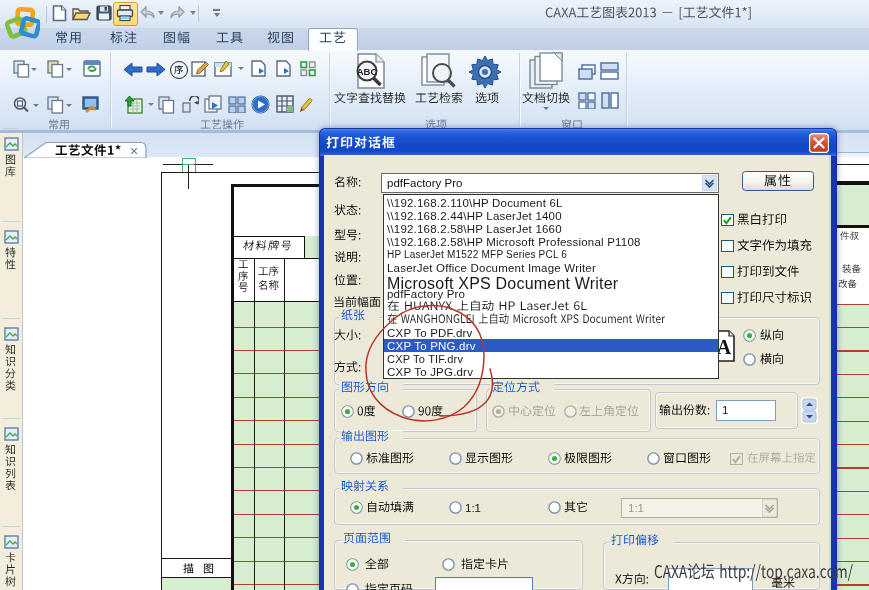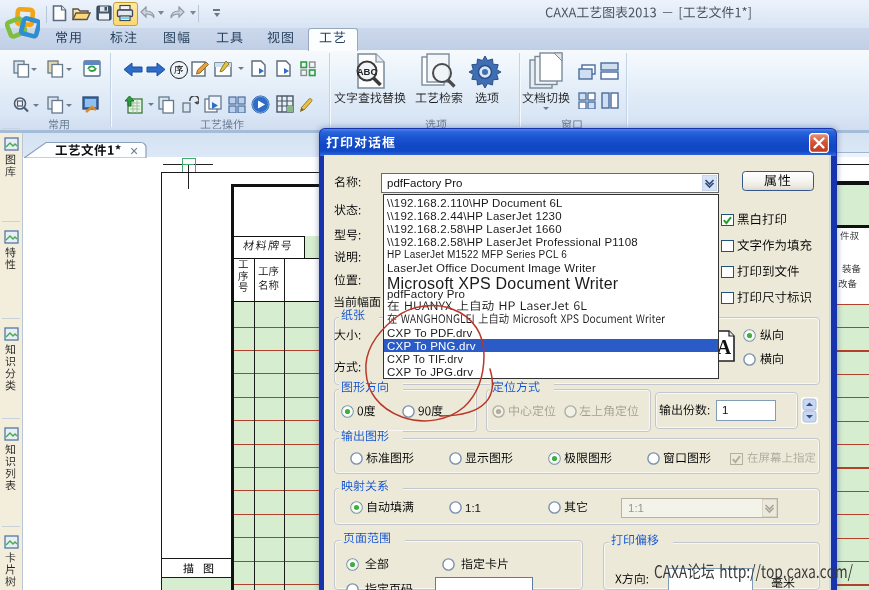--- a/index.html
+++ b/index.html
@@ -671,23 +671,23 @@
   </svg>
 <svg style="position:absolute;left:615px;top:572.5px;" width="35.0" height="14.4" viewBox="0 -10.3 35.0 14.4">
     <path d="M0.2 0.0H1.2L2.6 -2.4C2.8 -2.9 3.0 -3.3 3.3 -3.9H3.3C3.6 -3.3 3.9 -2.9 4.1 -2.4L5.5 0.0H6.6L4.0 -4.5L6.4 -8.8H5.4L4.1 -6.5C3.9 -6.1 3.7 -5.7 3.5 -5.2H3.4C3.1 -5.7 3.0 -6.1 2.7 -6.5L1.5 -8.8H0.4L2.8 -4.5Z M12.1 -9.8C12.4 -9.2 12.8 -8.5 12.9 -8.0L13.7 -8.3C13.6 -8.8 13.2 -9.6 12.9 -10.1ZM7.6 -8.0V-7.2H10.9C10.8 -4.4 10.5 -1.2 7.3 0.3C7.5 0.5 7.8 0.8 7.9 1.0C10.2 -0.2 11.1 -2.2 11.5 -4.4H15.9C15.7 -1.6 15.4 -0.4 15.1 -0.1C14.9 0.0 14.8 0.1 14.5 0.1C14.2 0.1 13.4 0.1 12.5 -0.0C12.6 0.2 12.8 0.5 12.8 0.8C13.6 0.8 14.4 0.8 14.8 0.8C15.2 0.8 15.5 0.7 15.8 0.4C16.2 -0.0 16.5 -1.3 16.7 -4.8C16.8 -4.9 16.8 -5.2 16.8 -5.2H11.6C11.7 -5.8 11.8 -6.5 11.8 -7.2H18.0V-8.0Z M24.1 -10.1C23.9 -9.5 23.6 -8.6 23.3 -8.0H20.0V0.9H20.8V-7.2H28.8V-0.2C28.8 0.0 28.8 0.1 28.5 0.1C28.2 0.1 27.4 0.1 26.5 0.1C26.7 0.3 26.8 0.7 26.8 0.9C27.9 0.9 28.7 0.9 29.1 0.8C29.5 0.7 29.6 0.4 29.6 -0.2V-8.0H24.2C24.5 -8.6 24.8 -9.3 25.0 -9.9ZM23.1 -4.8H26.4V-2.3H23.1ZM22.4 -5.5V-0.7H23.1V-1.6H27.1V-5.5Z M32.4 -4.7C32.8 -4.7 33.1 -5.0 33.1 -5.5C33.1 -6.0 32.8 -6.3 32.4 -6.3C32.0 -6.3 31.6 -6.0 31.6 -5.5C31.6 -5.0 32.0 -4.7 32.4 -4.7ZM32.4 0.2C32.8 0.2 33.1 -0.2 33.1 -0.6C33.1 -1.1 32.8 -1.4 32.4 -1.4C32.0 -1.4 31.6 -1.1 31.6 -0.6C31.6 -0.2 32.0 0.2 32.4 0.2Z" fill="#000"></path>
   </svg>
 <div class="abs" style="left:668px;top:568px;width:85px;height:22px;box-sizing:border-box;background:#fff;border:1px solid #7f9db9;border-bottom:none"></div>
 <svg style="position:absolute;left:771px;top:576.5px;" width="25.0" height="14.4" viewBox="0 -10.3 25.0 14.4">
     <path d="M0.9 -5.0V-3.1H1.6V-4.4H10.4V-3.1H11.2V-5.0ZM3.1 -7.2H8.9V-6.2H3.1ZM2.4 -7.8V-5.7H9.8V-7.8ZM5.2 -9.9C5.4 -9.7 5.6 -9.4 5.7 -9.1H0.7V-8.4H11.3V-9.1H6.6C6.5 -9.4 6.2 -9.8 5.9 -10.2ZM8.7 -4.3C7.3 -3.9 4.5 -3.7 2.3 -3.5C2.4 -3.4 2.5 -3.2 2.5 -3.0C3.4 -3.1 4.3 -3.1 5.2 -3.2V-2.5L1.6 -2.3L1.6 -1.7L5.2 -2.0V-1.3L1.0 -1.0L1.0 -0.4L5.2 -0.7V-0.3C5.2 0.6 5.6 0.8 7.0 0.8C7.3 0.8 9.8 0.8 10.1 0.8C11.1 0.8 11.4 0.5 11.5 -0.6C11.2 -0.6 11.0 -0.7 10.8 -0.9C10.7 0.0 10.6 0.2 10.0 0.2C9.5 0.2 7.4 0.2 7.0 0.2C6.2 0.2 6.0 0.1 6.0 -0.3V-0.7L10.8 -1.1L10.8 -1.6L6.0 -1.3V-2.0L10.1 -2.3L10.1 -2.8L6.0 -2.6V-3.3C7.2 -3.4 8.3 -3.6 9.1 -3.8Z M21.8 -9.5C21.4 -8.5 20.6 -7.2 20.0 -6.4L20.7 -6.1C21.3 -6.9 22.1 -8.1 22.7 -9.1ZM13.4 -9.0C14.1 -8.1 14.8 -6.9 15.1 -6.2L15.9 -6.5C15.6 -7.3 14.9 -8.5 14.2 -9.3ZM17.6 -10.0V-5.4H12.7V-4.6H16.9C15.8 -2.9 14.1 -1.2 12.4 -0.3C12.6 -0.1 12.9 0.2 13.0 0.4C14.7 -0.6 16.4 -2.4 17.6 -4.3V0.9H18.4V-4.3C19.6 -2.5 21.3 -0.7 23.0 0.2C23.1 0.0 23.4 -0.3 23.6 -0.4C22.0 -1.3 20.2 -2.9 19.1 -4.6H23.3V-5.4H18.4V-10.0Z" fill="#000"></path>
   </svg>
 <div class="abs" style="left:383px;top:194px;width:336px;height:184.5px;box-sizing:border-box;background:#fff;border:1px solid #333"></div>
 <div class="lat" style="left:387px;top:197px;font-size:11.5px;letter-spacing:.2px;color:#1a1a1a">\\192.168.2.110\HP Document 6L</div>
-<div class="lat" style="left:387px;top:210px;font-size:11.5px;letter-spacing:.2px;color:#1a1a1a">\\192.168.2.44\HP LaserJet 1230</div>
+<div class="lat" style="left:387px;top:210px;font-size:11.5px;letter-spacing:.2px;color:#1a1a1a">\\192.168.2.44\HP LaserJet 1400</div>
 <div class="lat" style="left:387px;top:223px;font-size:11.5px;letter-spacing:.2px;color:#1a1a1a">\\192.168.2.58\HP LaserJet 1660</div>
-<div class="lat" style="left:387px;top:236px;font-size:11.5px;letter-spacing:.2px;color:#1a1a1a">\\192.168.2.58\HP LaserJet Professional P1108</div>
+<div class="lat" style="left:387px;top:236px;font-size:11.5px;letter-spacing:.2px;color:#1a1a1a">\\192.168.2.58\HP Microsoft Professional P1108</div>
 <div class="lat" style="left:387px;top:249px;font-size:10px;letter-spacing:.2px;color:#1a1a1a">HP LaserJet M1522 MFP Series PCL 6</div>
 <div class="lat" style="left:387px;top:262px;font-size:11.5px;letter-spacing:.2px;color:#1a1a1a">LaserJet Office Document Image Writer</div>
 <div class="lat" style="left:387px;top:275px;font-size:16px;letter-spacing:.2px;color:#1a1a1a">Microsoft XPS Document Writer</div>
 <div class="lat" style="left:387px;top:288px;font-size:11.5px;letter-spacing:.2px;color:#1a1a1a">pdfFactory Pro</div>
 <div class="lat" style="left:387px;top:327px;font-size:11.5px;letter-spacing:.2px;color:#1a1a1a">CXP To PDF.drv</div>
 <div class="lat" style="left:387px;top:353px;font-size:11px;letter-spacing:.2px;color:#1a1a1a">CXP To TIF.drv</div>
 <div class="lat" style="left:387px;top:366px;font-size:11.5px;letter-spacing:.2px;color:#1a1a1a">CXP To JPG.drv</div>
 <svg style="position:absolute;left:387px;top:299.5px;" width="201" height="13.8" viewBox="0 -9.9 201 13.8">
     <g transform="scale(1.0930,1)">
       <path d="M4.5 -9.6C4.4 -9.0 4.2 -8.4 3.9 -7.8H0.7V-7.1H3.6C2.8 -5.6 1.8 -4.2 0.5 -3.2C0.6 -3.1 0.8 -2.7 0.9 -2.6C1.4 -2.9 1.9 -3.3 2.3 -3.8V0.9H3.0V-4.7C3.6 -5.5 4.0 -6.2 4.4 -7.1H10.8V-7.8H4.8C5.0 -8.4 5.2 -8.9 5.3 -9.4ZM6.9 -6.5V-4.2H4.3V-3.5H6.9V-0.1H3.8V0.6H10.8V-0.1H7.7V-3.5H10.3V-4.2H7.7V-6.5Z M16.6 0.0H17.5V-4.0H21.6V0.0H22.6V-8.4H21.6V-4.9H17.5V-8.4H16.6Z M27.8 0.1C29.5 0.1 30.8 -0.7 30.8 -3.4V-8.4H29.9V-3.4C29.9 -1.3 29.0 -0.7 27.8 -0.7C26.7 -0.7 25.8 -1.3 25.8 -3.4V-8.4H24.9V-3.4C24.9 -0.7 26.2 0.1 27.8 0.1Z M32.0 0.0H33.0L33.8 -2.6H37.0L37.8 0.0H38.8L35.9 -8.4H34.9ZM34.1 -3.4 34.5 -4.8C34.8 -5.7 35.1 -6.6 35.4 -7.6H35.4C35.7 -6.6 36.0 -5.7 36.3 -4.8L36.7 -3.4Z M40.0 0.0H41.0V-4.6C41.0 -5.5 40.9 -6.3 40.8 -7.2H40.9L41.8 -5.5L45.0 0.0H46.0V-8.4H45.0V-3.9C45.0 -3.0 45.1 -2.1 45.2 -1.2H45.1L44.2 -3.0L41.0 -8.4H40.0Z M49.7 0.0H50.6V-3.3L53.1 -8.4H52.2L51.0 -6.0C50.7 -5.4 50.5 -4.8 50.2 -4.1H50.1C49.8 -4.8 49.6 -5.4 49.3 -6.0L48.1 -8.4H47.1L49.7 -3.3Z M53.3 0.0H54.3L55.6 -2.3C55.8 -2.8 56.0 -3.2 56.3 -3.7H56.3C56.6 -3.2 56.9 -2.8 57.1 -2.3L58.4 0.0H59.4L56.9 -4.3L59.2 -8.4H58.3L57.1 -6.2C56.9 -5.8 56.7 -5.5 56.5 -5.0H56.4C56.1 -5.5 56.0 -5.8 55.7 -6.2L54.5 -8.4H53.5L55.8 -4.3Z M68.5 -9.5V-0.4H64.1V0.4H74.4V-0.4H69.3V-5.1H73.6V-5.9H69.3V-9.5Z M77.7 -4.8H84.0V-3.0H77.7ZM77.7 -5.5V-7.3H84.0V-5.5ZM77.7 -2.3H84.0V-0.5H77.7ZM80.3 -9.7C80.2 -9.2 80.0 -8.6 79.8 -8.1H76.9V0.9H77.7V0.3H84.0V0.9H84.8V-8.1H80.6C80.8 -8.5 81.0 -9.0 81.2 -9.5Z M87.6 -8.7V-8.0H92.0V-8.7ZM94.1 -9.4C94.1 -8.6 94.1 -7.8 94.1 -7.0H92.4V-6.2H94.0C93.9 -3.6 93.4 -1.1 91.8 0.3C92.0 0.5 92.3 0.7 92.4 0.9C94.1 -0.7 94.6 -3.4 94.8 -6.2H96.6C96.5 -2.0 96.3 -0.5 96.0 -0.1C95.9 -0.0 95.7 0.0 95.5 0.0C95.3 0.0 94.7 0.0 94.0 -0.0C94.1 0.2 94.2 0.5 94.2 0.7C94.9 0.8 95.5 0.8 95.9 0.7C96.2 0.7 96.4 0.6 96.7 0.3C97.1 -0.2 97.2 -1.8 97.4 -6.6C97.4 -6.7 97.4 -7.0 97.4 -7.0H94.8C94.8 -7.8 94.9 -8.6 94.9 -9.4ZM87.5 -0.5C87.8 -0.7 88.2 -0.8 91.5 -1.5L91.7 -0.7L92.4 -1.0C92.1 -1.8 91.6 -3.2 91.2 -4.2L90.5 -4.0C90.8 -3.4 91.0 -2.8 91.2 -2.2L88.4 -1.6C88.8 -2.6 89.3 -4.0 89.6 -5.2H92.2V-5.9H87.1V-5.2H88.8C88.5 -3.9 88.0 -2.5 87.8 -2.1C87.6 -1.6 87.5 -1.3 87.3 -1.3C87.4 -1.1 87.5 -0.7 87.5 -0.6Z M103.1 0.0H104.1V-4.0H108.1V0.0H109.1V-8.4H108.1V-4.9H104.1V-8.4H103.1Z M111.4 0.0H112.4V-3.4H113.8C115.6 -3.4 116.9 -4.2 116.9 -6.0C116.9 -7.8 115.6 -8.4 113.7 -8.4H111.4ZM112.4 -4.2V-7.6H113.6C115.1 -7.6 115.9 -7.2 115.9 -6.0C115.9 -4.7 115.2 -4.2 113.6 -4.2Z M122.5 0.0H127.2V-0.8H123.5V-8.4H122.5Z M130.0 0.1C130.8 0.1 131.5 -0.3 132.1 -0.8H132.1L132.2 0.0H133.0V-3.9C133.0 -5.3 132.4 -6.4 130.9 -6.4C129.9 -6.4 129.0 -5.9 128.5 -5.6L128.8 -4.9C129.3 -5.2 130.0 -5.6 130.7 -5.6C131.8 -5.6 132.1 -4.8 132.1 -3.9C129.4 -3.6 128.2 -3.0 128.2 -1.6C128.2 -0.5 129.0 0.1 130.0 0.1ZM130.3 -0.6C129.6 -0.6 129.1 -0.9 129.1 -1.7C129.1 -2.5 129.9 -3.0 132.1 -3.3V-1.5C131.4 -0.9 130.9 -0.6 130.3 -0.6Z M136.6 0.1C138.0 0.1 138.8 -0.7 138.8 -1.7C138.8 -2.9 137.8 -3.2 136.9 -3.6C136.2 -3.8 135.6 -4.1 135.6 -4.7C135.6 -5.2 135.9 -5.6 136.8 -5.6C137.3 -5.6 137.8 -5.4 138.2 -5.1L138.6 -5.7C138.2 -6.1 137.5 -6.4 136.8 -6.4C135.4 -6.4 134.6 -5.6 134.6 -4.6C134.6 -3.6 135.6 -3.2 136.5 -2.8C137.2 -2.6 137.9 -2.3 137.9 -1.6C137.9 -1.0 137.5 -0.6 136.6 -0.6C135.9 -0.6 135.3 -0.9 134.8 -1.3L134.3 -0.7C134.9 -0.2 135.7 0.1 136.6 0.1Z M142.8 0.1C143.7 0.1 144.3 -0.1 144.8 -0.5L144.5 -1.1C144.0 -0.8 143.5 -0.6 142.9 -0.6C141.7 -0.6 140.9 -1.5 140.8 -2.9H145.0C145.1 -3.1 145.1 -3.3 145.1 -3.5C145.1 -5.3 144.2 -6.4 142.6 -6.4C141.2 -6.4 139.9 -5.1 139.9 -3.1C139.9 -1.1 141.2 0.1 142.8 0.1ZM140.8 -3.6C140.9 -4.9 141.7 -5.6 142.6 -5.6C143.7 -5.6 144.3 -4.9 144.3 -3.6Z M146.6 0.0H147.6V-4.0C148.0 -5.1 148.7 -5.5 149.2 -5.5C149.4 -5.5 149.6 -5.5 149.8 -5.4L150.0 -6.2C149.8 -6.3 149.6 -6.4 149.3 -6.4C148.6 -6.4 148.0 -5.9 147.5 -5.1H147.5L147.4 -6.2H146.6Z M152.6 0.1C154.2 0.1 154.9 -1.0 154.9 -2.4V-8.4H153.9V-2.5C153.9 -1.2 153.5 -0.7 152.5 -0.7C151.9 -0.7 151.4 -1.0 151.0 -1.6L150.4 -1.2C150.8 -0.3 151.6 0.1 152.6 0.1Z M159.6 0.1C160.4 0.1 161.1 -0.1 161.6 -0.5L161.3 -1.1C160.8 -0.8 160.3 -0.6 159.7 -0.6C158.4 -0.6 157.6 -1.5 157.6 -2.9H161.8C161.8 -3.1 161.9 -3.3 161.9 -3.5C161.9 -5.3 161.0 -6.4 159.4 -6.4C158.0 -6.4 156.6 -5.1 156.6 -3.1C156.6 -1.1 157.9 0.1 159.6 0.1ZM157.5 -3.6C157.7 -4.9 158.5 -5.6 159.4 -5.6C160.4 -5.6 161.0 -4.9 161.0 -3.6Z M165.3 0.1C165.7 0.1 166.1 0.0 166.4 -0.1L166.2 -0.8C166.0 -0.7 165.7 -0.6 165.5 -0.6C164.8 -0.6 164.5 -1.1 164.5 -1.8V-5.5H166.2V-6.2H164.5V-8.0H163.7L163.6 -6.2L162.7 -6.2V-5.5H163.6V-1.9C163.6 -0.7 164.0 0.1 165.3 0.1Z M173.9 0.1C175.2 0.1 176.3 -1.0 176.3 -2.6C176.3 -4.3 175.4 -5.2 174.0 -5.2C173.3 -5.2 172.6 -4.8 172.0 -4.2C172.1 -6.9 173.1 -7.8 174.3 -7.8C174.8 -7.8 175.3 -7.5 175.6 -7.1L176.2 -7.7C175.7 -8.2 175.1 -8.6 174.2 -8.6C172.6 -8.6 171.2 -7.3 171.2 -4.0C171.2 -1.3 172.3 0.1 173.9 0.1ZM172.1 -3.4C172.6 -4.2 173.3 -4.5 173.8 -4.5C174.9 -4.5 175.4 -3.7 175.4 -2.6C175.4 -1.4 174.8 -0.6 173.9 -0.6C172.8 -0.6 172.2 -1.6 172.1 -3.4Z M178.0 0.0H182.7V-0.8H178.9V-8.4H178.0Z" fill="#1a1a1a"></path>

